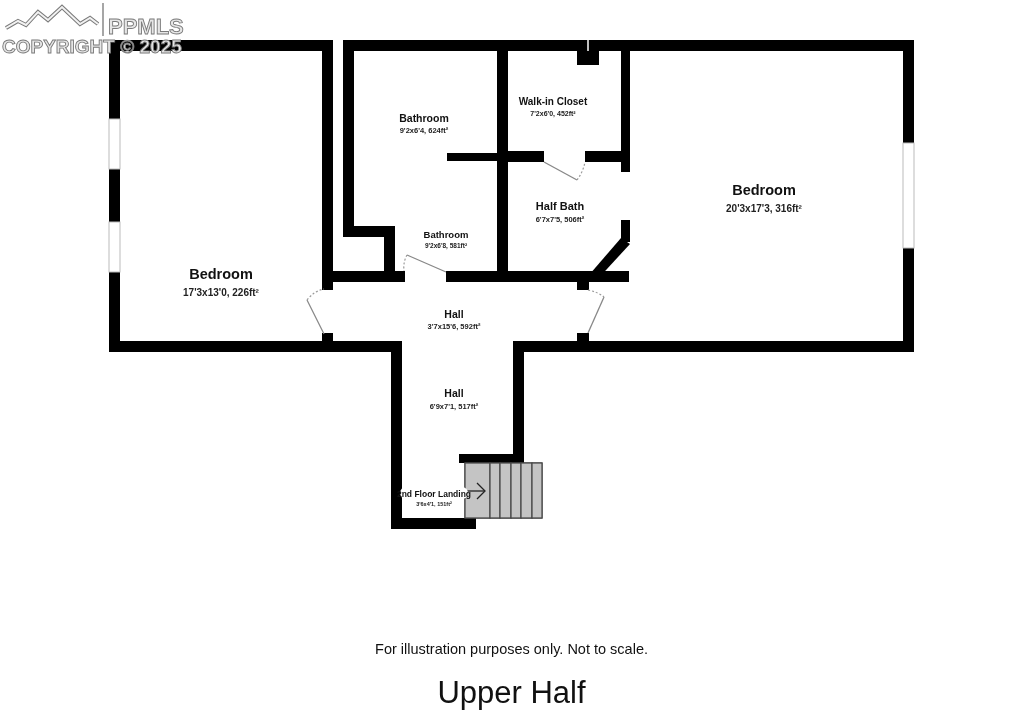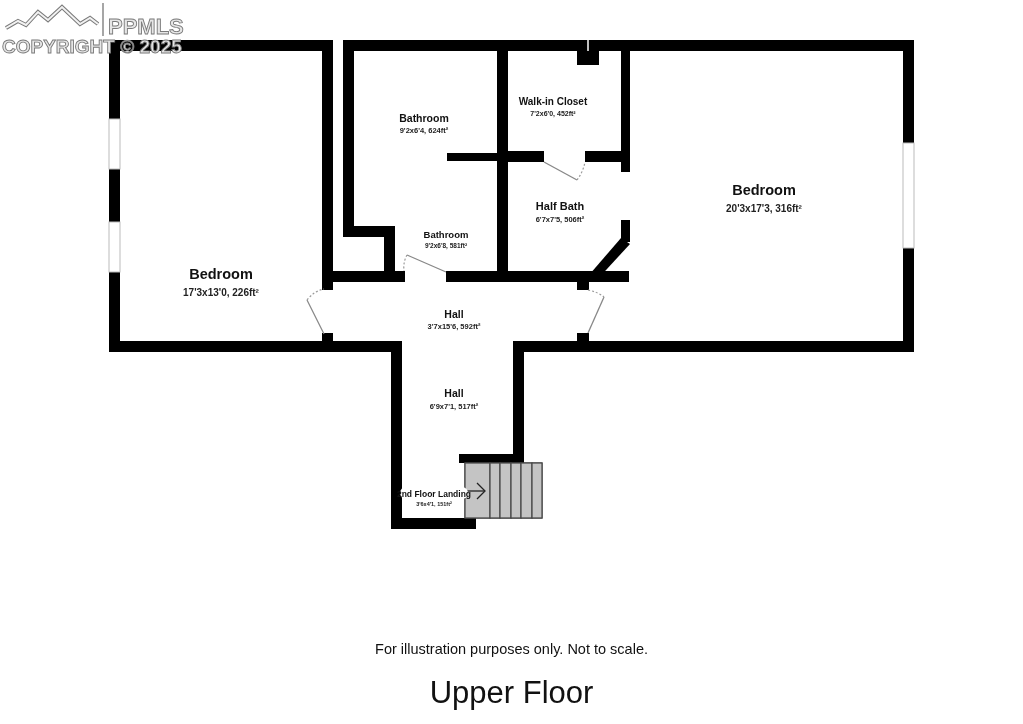--- a/index.html
+++ b/index.html
@@ -139,13 +139,13 @@
     </g>
     <g>
       <rect x="400" y="487" width="68" height="12" rx="6" fill="#fff"></rect>
       <text class="room-name" x="434" y="497" font-size="8.5">2nd Floor Landing</text>
       <text class="room-dim" x="434" y="506" font-size="5.5">3'6x4'1, 151ft²</text>
     </g>
   </g>
 </svg>
 
 <div class="disclaimer">For illustration purposes only. Not to scale.</div>
-<div class="floor-title">Upper Floor</div>
+<div class="floor-title">Upper Half</div>
 
 </body></html>

